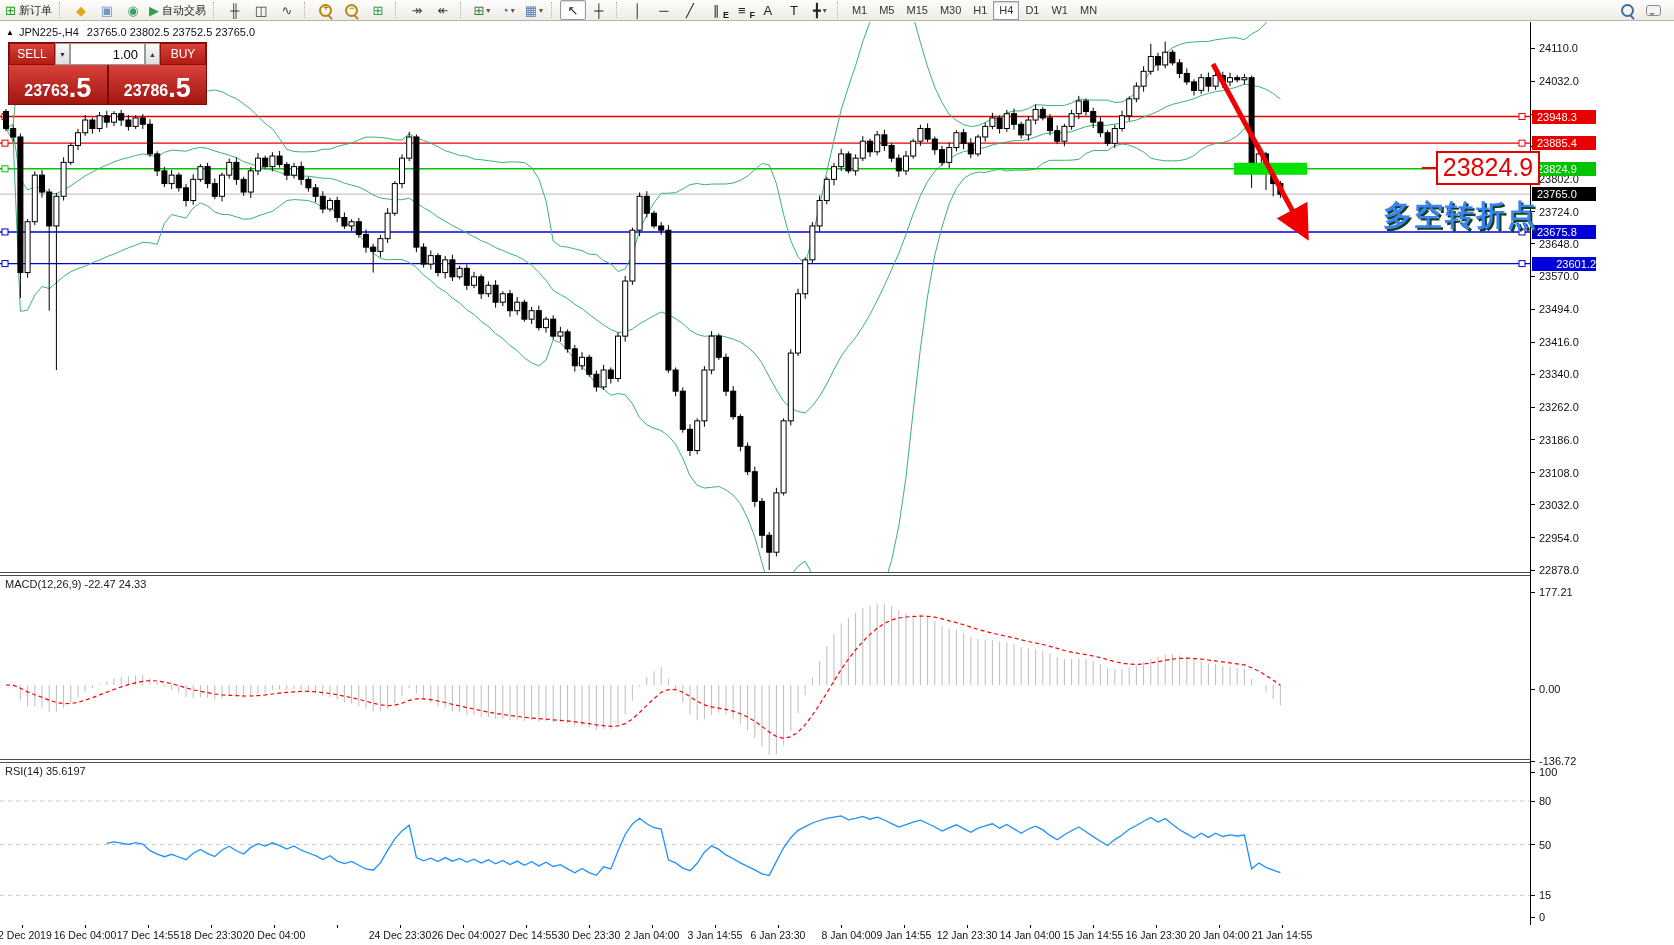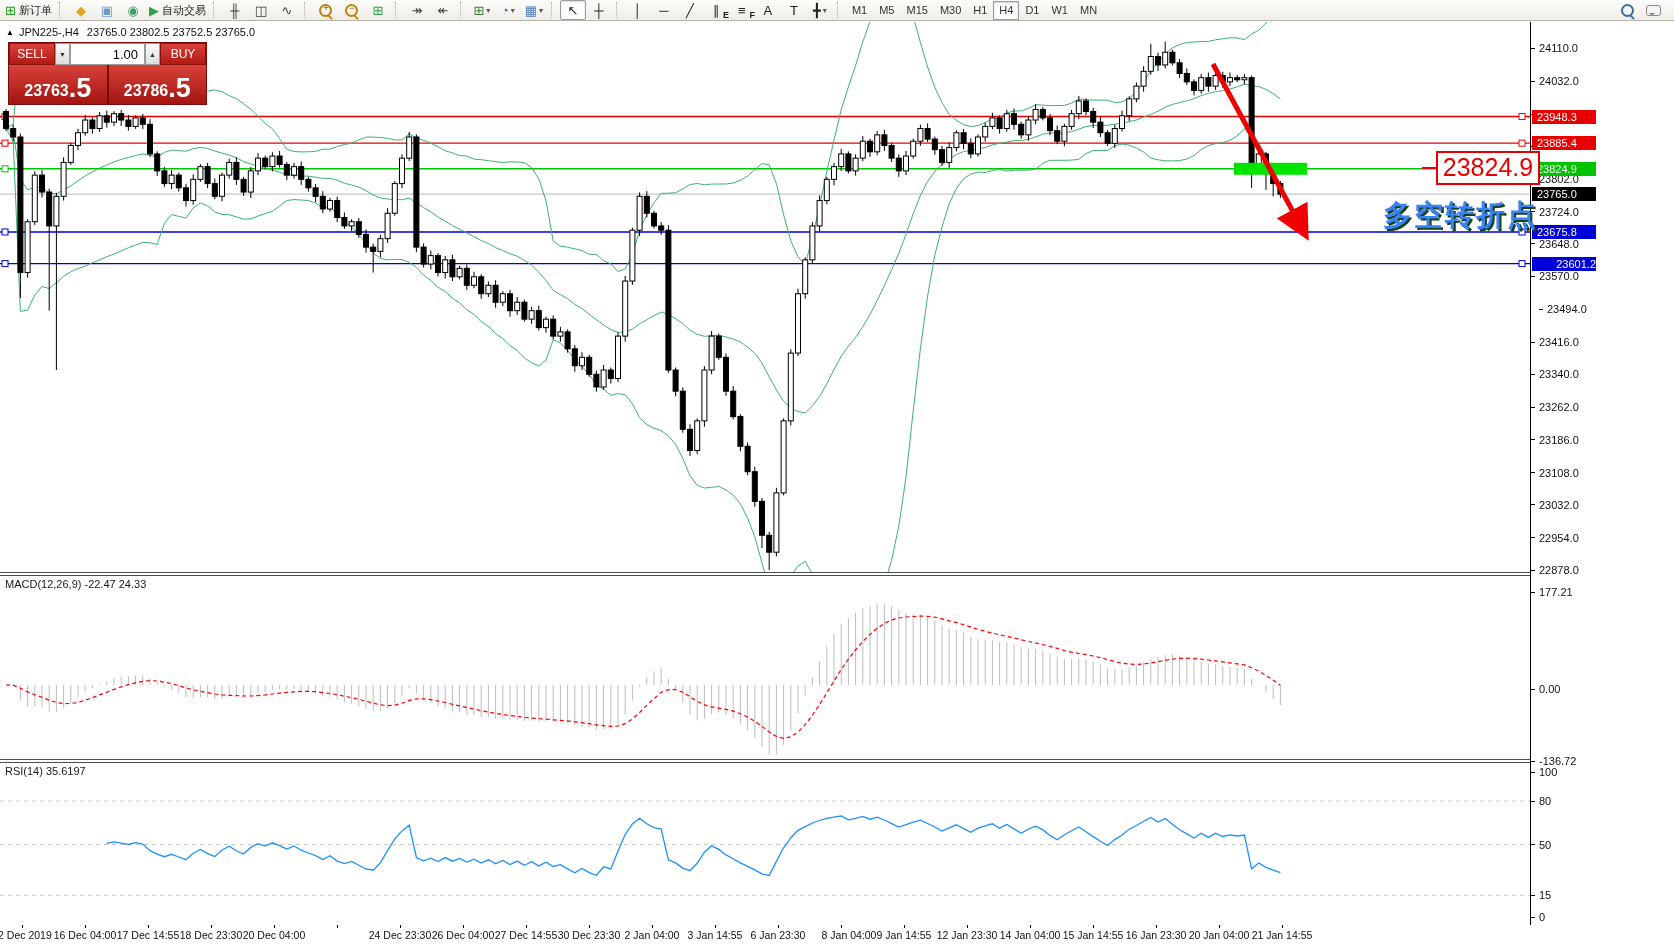--- a/index.html
+++ b/index.html
@@ -817,21 +817,21 @@
 
     <div class="axiscol" id="axiscol">
         <div class="ptick" style="top: 19px;"><span class="dash"></span>24110.0</div>
         <div class="ptick" style="top: 52.0487px;"><span class="dash"></span>24032.0</div>
         <div class="ptick" style="top: 85.0974px;"><span class="dash"></span>23954.0</div>
         <div class="ptick" style="top: 117.299px;"><span class="dash"></span>23878.0</div>
         <div class="ptick" style="top: 149.5px;"><span class="dash"></span>23802.0</div>
         <div class="ptick" style="top: 182.549px;"><span class="dash"></span>23724.0</div>
         <div class="ptick" style="top: 214.75px;"><span class="dash"></span>23648.0</div>
         <div class="ptick" style="top: 247px;"><span class="dash"></span>23570.0</div>
-        <div class="ptick" style="top: 280px; margin-left: 8px;"><span class="dash"></span>23494.0</div>
+        <div class="ptick" style="top: 280px;"><span class="dash"></span>23494.0</div>
         <div class="ptick" style="top: 313.049px;"><span class="dash"></span>23416.0</div>
         <div class="ptick" style="top: 345.25px;"><span class="dash"></span>23340.0</div>
         <div class="ptick" style="top: 378.299px;"><span class="dash"></span>23262.0</div>
         <div class="ptick" style="top: 410.5px;"><span class="dash"></span>23186.0</div>
         <div class="ptick" style="top: 443.549px;"><span class="dash"></span>23108.0</div>
         <div class="ptick" style="top: 475.75px;"><span class="dash"></span>23032.0</div>
         <div class="ptick" style="top: 508.799px;"><span class="dash"></span>22954.0</div>
         <div class="ptick" style="top: 541px;"><span class="dash"></span>22878.0</div>
         <div class="ptag" style="top: 87.5125px; background: rgb(232, 0, 0);">23948.3</div>
         <div class="ptag" style="top: 114.163px; background: rgb(232, 0, 0);">23885.4</div>

